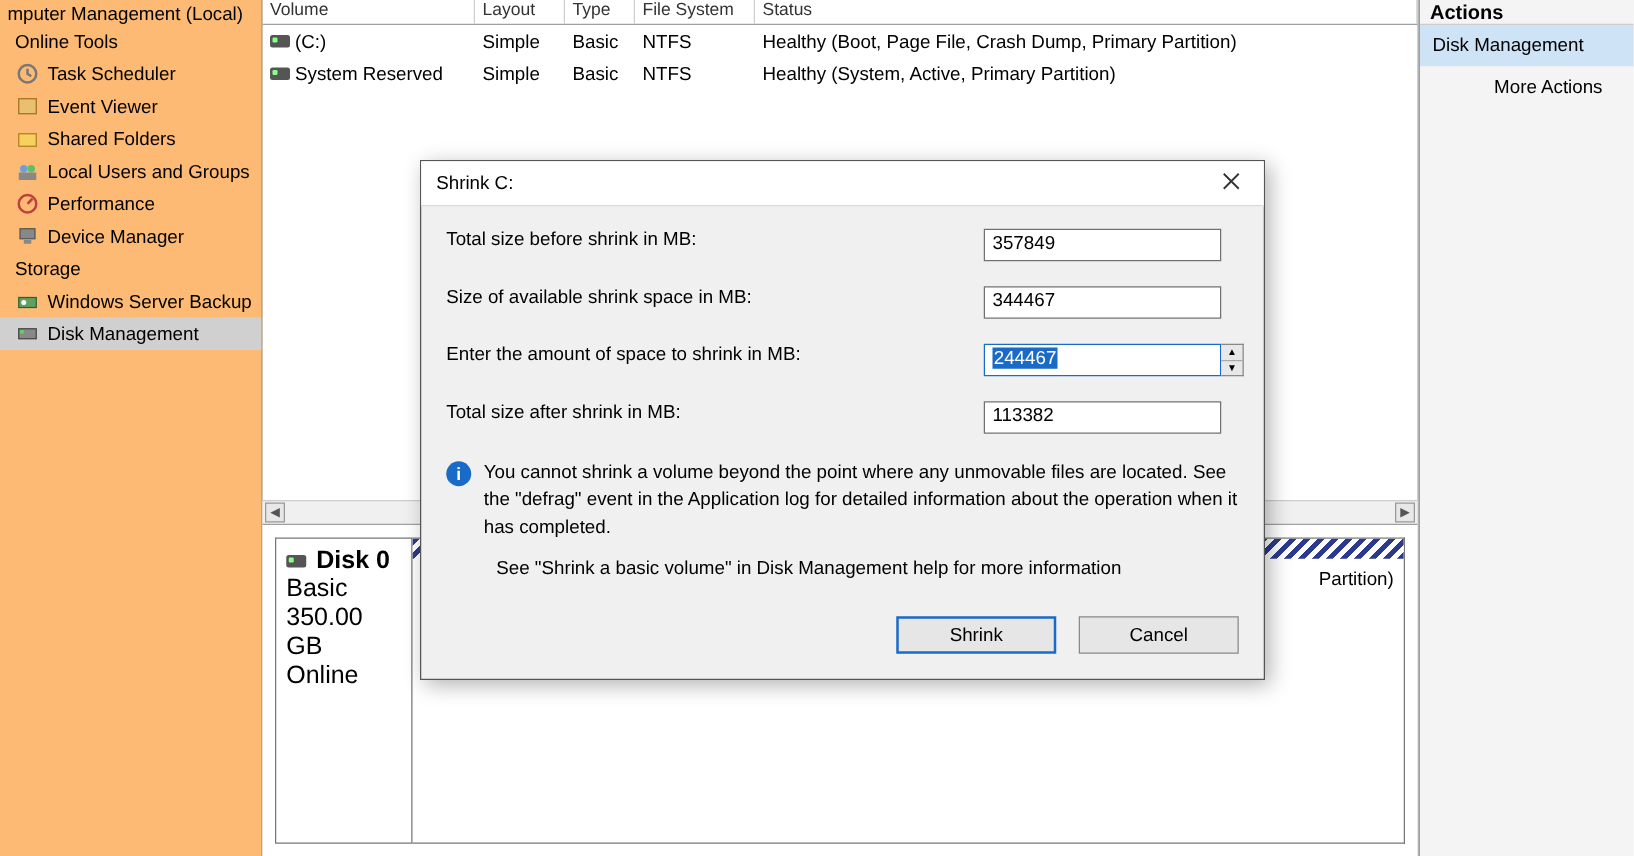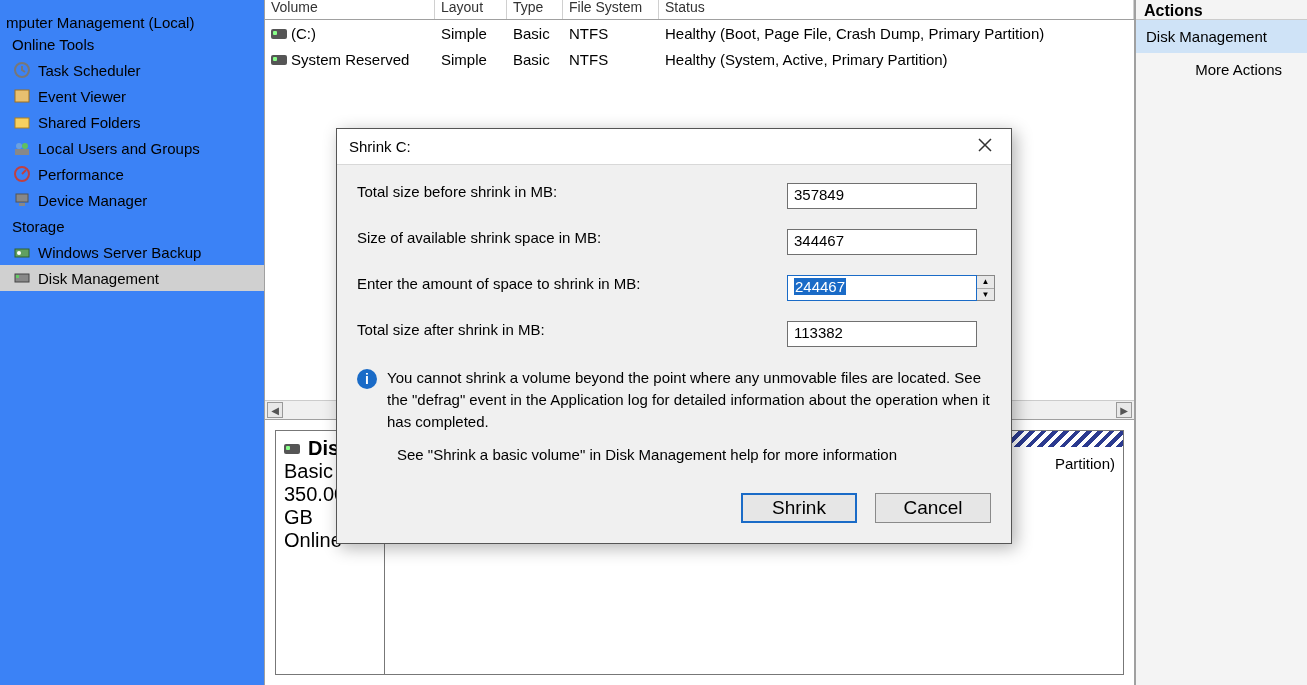--- a/index.html
+++ b/index.html
@@ -14,24 +14,24 @@
     overflow: hidden;
     position: relative;
   }
   .mainframe {
     display: flex;
     width: 1307px;
     height: 685px;
   }
   
   .tree {
-    width: 265px;
+    width: 210px;
     border-right: 1px solid #a0a0a0;
-    padding-top: 13px;
-    background: #3b82f6;
+    padding-top: 2px;
+    background: #fdba74;
     font-size: 15px;
   }
   .tree-row {
     display: flex;
     align-items: center;
     height: 26px;
     padding-left: 6px;
     gap: 6px;
     cursor: pointer;
   }
@@ -180,25 +180,25 @@
   .dlg-spin-wrap .dlg-field{border:1px solid #1a6bc7;background:#fff;}
   .dlg-spin-wrap .sel{background:#1a6bc7;color:#fff;padding:0 1px;}
   .spin{width:18px;height:26px;display:flex;flex-direction:column;border:1px solid #888;border-left:none;background:#e8e8e8;}
   .spin div{flex:1;display:flex;align-items:center;justify-content:center;font-size:8px;border-bottom:1px solid #aaa;cursor:pointer;}
   .spin div:last-child{border-bottom:none;}
   .info-row{display:flex;gap:10px;margin:4px 0 14px 0;line-height:1.45;}
   .info-icon{width:20px;height:20px;border-radius:50%;background:#1a6bc7;color:#fff;font-weight:bold;display:flex;align-items:center;justify-content:center;font-size:14px;flex:0 0 20px;margin-top:2px;}
   .dlg-help{margin:6px 0 24px 40px;}
   .dlg-buttons{display:flex;justify-content:flex-end;gap:18px;padding:0 20px 20px 0;}
   .btn{
-    width:116px;height:30px;
+    width:128px;height:30px;
     border:1px solid #8a8a8a;
     background:#e6e6e6;
     display:flex;align-items:center;justify-content:center;
-    cursor:pointer;font-size:19px;
+    cursor:pointer;font-size:15px;
   }
   .btn.primary{border:2px solid #1a6bc7;}
 </style>
 </head>
 <body>
 
 <div class="mainframe">
 
   <div class="tree">
     <div class="tree-row" style="height:18px;overflow:hidden;">

